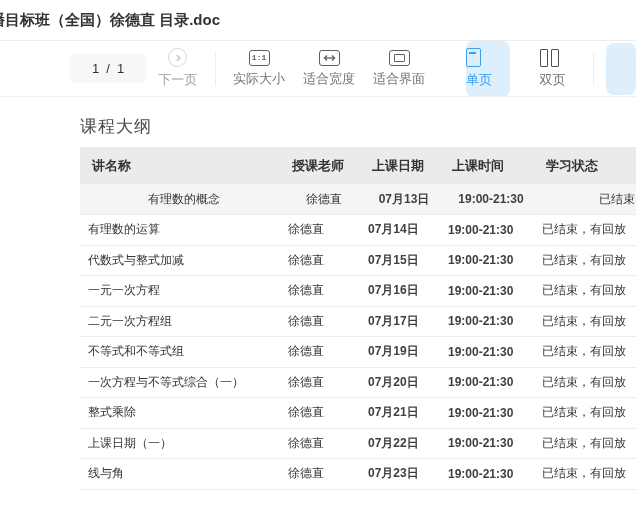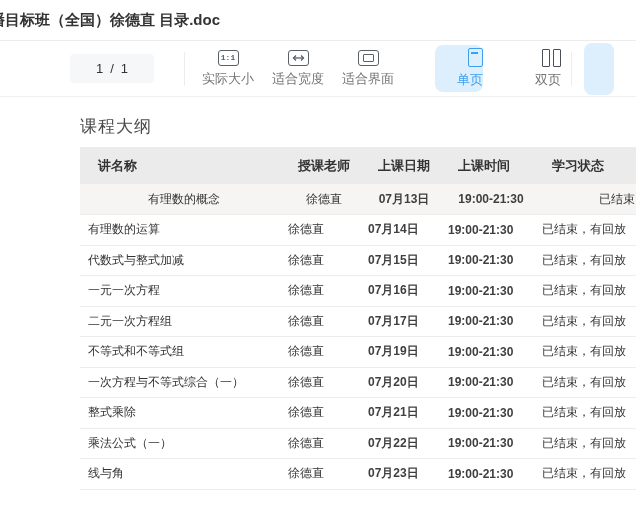--- a/index.html
+++ b/index.html
@@ -17,56 +17,64 @@
   .tool-label { font-size:13px; color:#737373; margin-top:4px; white-space:nowrap; }
   .nav .tool-label { color:#9aa0a6; }
   .circle-icon { width:19px; height:19px; border:1px solid #d4d7da; border-radius:50%; display:flex; align-items:center; justify-content:center; }
   .circle-icon svg { display:block; }
   .page-box { background:#f6f7f9; border-radius:4px; width:84px; height:29px; display:flex; align-items:center; justify-content:center; font-size:13px; color:#333; margin:0 12px; gap:7px; }
   .vdivider { width:1px; height:34px; background:#ededf0; margin:0 0 0 18px; }
   .box-icon { width:21px; height:16px; border:1.5px solid #596066; border-radius:3px; display:flex; align-items:center; justify-content:center; font-size:8px; font-weight:bold; color:#596066; line-height:1; }
   .inner-rect { width:11px; height:8px; border:1.5px solid #596066; border-radius:1px; }
   .zoom-group { display:flex; margin-left:16px; gap:16px; }
   .zoom-group .tool-btn { width:54px; }
-  .mode-btn { width:48px; height:47px; border-radius:8px; display:flex; flex-direction:column; align-items:flex-end; justify-content:center; cursor:pointer; }
+  .mode-btn { width:48px; height:56px; border-radius:8px; display:flex; flex-direction:column; align-items:flex-start; justify-content:center; cursor:pointer; }
   .mode-btn.active { background:#ddeffc; }
   .mode-btn.active .tool-label { color:#3d9ff0; }
   .page-icon { width:15px; height:19px; border:1.5px solid #3d9ff0; border-radius:2px; position:relative; }
   .page-icon::after { content:""; position:absolute; left:2px; top:3px; width:7px; height:2px; background:#3d9ff0; }
   .dbl-icon { display:flex; gap:3px; }
   .dbl-icon i { display:block; width:8px; height:18px; border:1.5px solid #4a4f55; border-radius:1px; }
   .cutoff-btn { width:30px; height:52px; border-radius:8px; background:#ddeffc; margin-left:12px; flex:none; }
   .single { margin-left:40px; }
   .dbl { margin-left:30px; }
   .vdivider.right { margin-left:10px; }
   
   .content { padding:18px 0 0 80px; }
   .section-heading { font-size:17px; font-weight:400; color:#4a4a4a; letter-spacing:1px; margin-bottom:9px; }
   table { border-collapse:collapse; width:660px; table-layout:fixed; }
-  th { background:#ebebeb; font-size:13px; font-weight:bold; color:#333; text-align:left; height:37px; padding-left:18px; }
+  th { background:#ebebeb; font-size:13px; font-weight:bold; color:#333; text-align:left; height:37px; padding-left:12px; }
   td { font-size:12px; color:#333; height:30.5px; padding-left:8px; border-bottom:1px solid #ececec; }
   tr.highlight td { background:#f7f4f4;text-align:center; }
   td.c-date, td.c-time { font-weight:bold; color:#3f3f3f; }
   col.c0{width:200px} col.c1{width:80px} col.c2{width:80px} col.c3{width:94px} col.c4{width:206px}
 </style>
 </head>
 <body>
 
 <div class="titlebar">
   <div class="doc-title">播目标班（全国）徐德直 目录.doc</div>
 </div>
 
 <div class="toolbar">
 
   <div class="page-box">
     <span>1</span>
     <span>/</span>
     <span>1</span>
   </div>
 
+  <div class="tool-btn nav">
+    <span class="circle-icon">
+      <svg width="8" height="8" viewBox="0 0 8 8">
+          <polyline points="2.8,1 5.8,4 2.8,7" fill="none" stroke="#c2c6ca" stroke-width="1.4"></polyline>
+        </svg>
+    </span>
+    <span class="tool-label">下一页</span>
+  </div>
 
   <div class="vdivider"></div>
 
   <div class="zoom-group">
     <div class="tool-btn">
       <span class="box-icon">1:1</span>
       <span class="tool-label">实际大小</span>
     </div>
     <div class="tool-btn">
       <span class="box-icon">
@@ -174,21 +182,21 @@
           <td class="c-status">已结束，有回放</td>
         </tr>
         <tr>
           <td class="c-name">整式乘除</td>
           <td class="c-teacher">徐德直</td>
           <td class="c-date">07月21日</td>
           <td class="c-time">19:00-21:30</td>
           <td class="c-status">已结束，有回放</td>
         </tr>
         <tr>
-          <td class="c-name">乘法公式（一）</td>
+          <td class="c-name">上课日期（一）</td>
           <td class="c-teacher">徐德直</td>
           <td class="c-date">07月22日</td>
           <td class="c-time">19:00-21:30</td>
           <td class="c-status">已结束，有回放</td>
         </tr>
         <tr>
           <td class="c-name">线与角</td>
           <td class="c-teacher">徐德直</td>
           <td class="c-date">07月23日</td>
           <td class="c-time">19:00-21:30</td>

